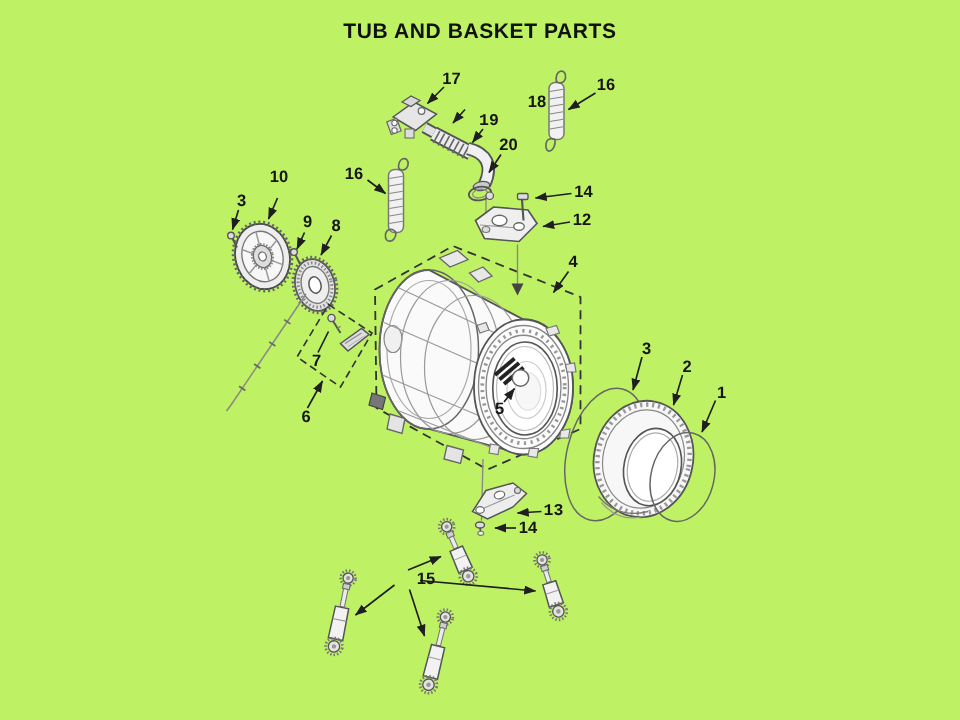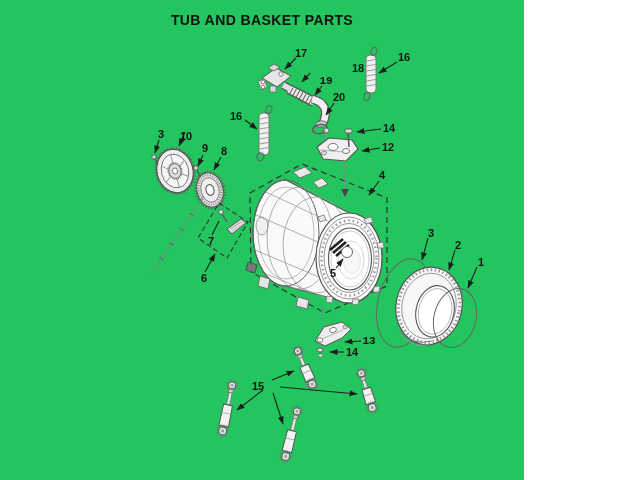--- a/index.html
+++ b/index.html
@@ -1,16 +1,16 @@
 <!DOCTYPE html>
 <html><head>
 <meta charset="utf-8">
 <style>
   html,body{margin:0;padding:0;background:#fff;}
-  .canvas{position:relative;width:524px;height:480px;background:#22c55e;overflow:hidden;
+  .canvas{position:relative;width:640px;height:480px;background:#bef264;overflow:hidden;
           font-family:"Liberation Sans",sans-serif;}
   .title{position:absolute;left:0;right:0;top:12px;text-align:center;
          font-size:14px;font-weight:bold;letter-spacing:.4px;color:#111;}
   #art{position:absolute;left:0;top:0;}
   #callouts{position:absolute;left:0;top:0;width:640px;height:480px;pointer-events:none;}
   .callout{position:absolute;transform:translate(-50%,-50%);
            font:bold 11px "Liberation Sans",sans-serif;color:#151515;white-space:nowrap;}
   .leader{stroke:#1f1f1f;stroke-width:1.1;fill:none;}
 </style>
 </head>
@@ -286,27 +286,27 @@
   <div id="callouts">
       <span class="callout" style="left: 481px; top: 262px;">1</span>
       <span class="callout" style="left: 458px; top: 245px;">2</span>
       <span class="callout" style="left: 431px; top: 233px;">3</span>
       <span class="callout" style="left: 382px; top: 175px;">4</span>
       <span class="callout" style="left: 333px; top: 273px;">5</span>
       <span class="callout" style="left: 204px; top: 278px;">6</span>
       <span class="callout" style="left: 211px; top: 241px;">7</span>
       <span class="callout" style="left: 224px; top: 151px;">8</span>
       <span class="callout" style="left: 205px; top: 148px;">9</span>
-      <span class="callout" style="left: 186px; top: 136px; text-align: right;">10</span>
+      <span class="callout" style="left: 186px; top: 118px; text-align: right;">10</span>
       <span class="callout" style="left: 161px; top: 134px;">3</span>
       <span class="callout" style="left: 388px; top: 147px;">12</span>
       <span class="callout" style="left: 369px; top: 341px; font-family: Liberation Mono, monospace;">13</span>
       <span class="callout" style="left: 389px; top: 128px;">14</span>
       <span class="callout" style="left: 352px; top: 352px;">14</span>
-      <span class="callout" style="left: 258px; top: 386px;">15</span>
+      <span class="callout" style="left: 284px; top: 386px;">15</span>
       <span class="callout" style="left: 236px; top: 116px;">16</span>
       <span class="callout" style="left: 404px; top: 57px;">16</span>
       <span class="callout" style="left: 301px; top: 53px;">17</span>
       <span class="callout" style="left: 314px; top: 68px; margin-left: 44px;">18</span>
       <span class="callout" style="left: 326px; top: 81px; font-family: Liberation Mono, monospace;">19</span>
       <span class="callout" style="left: 339px; top: 97px;">20</span>
     </div>
 </div>
 
 </body></html>

